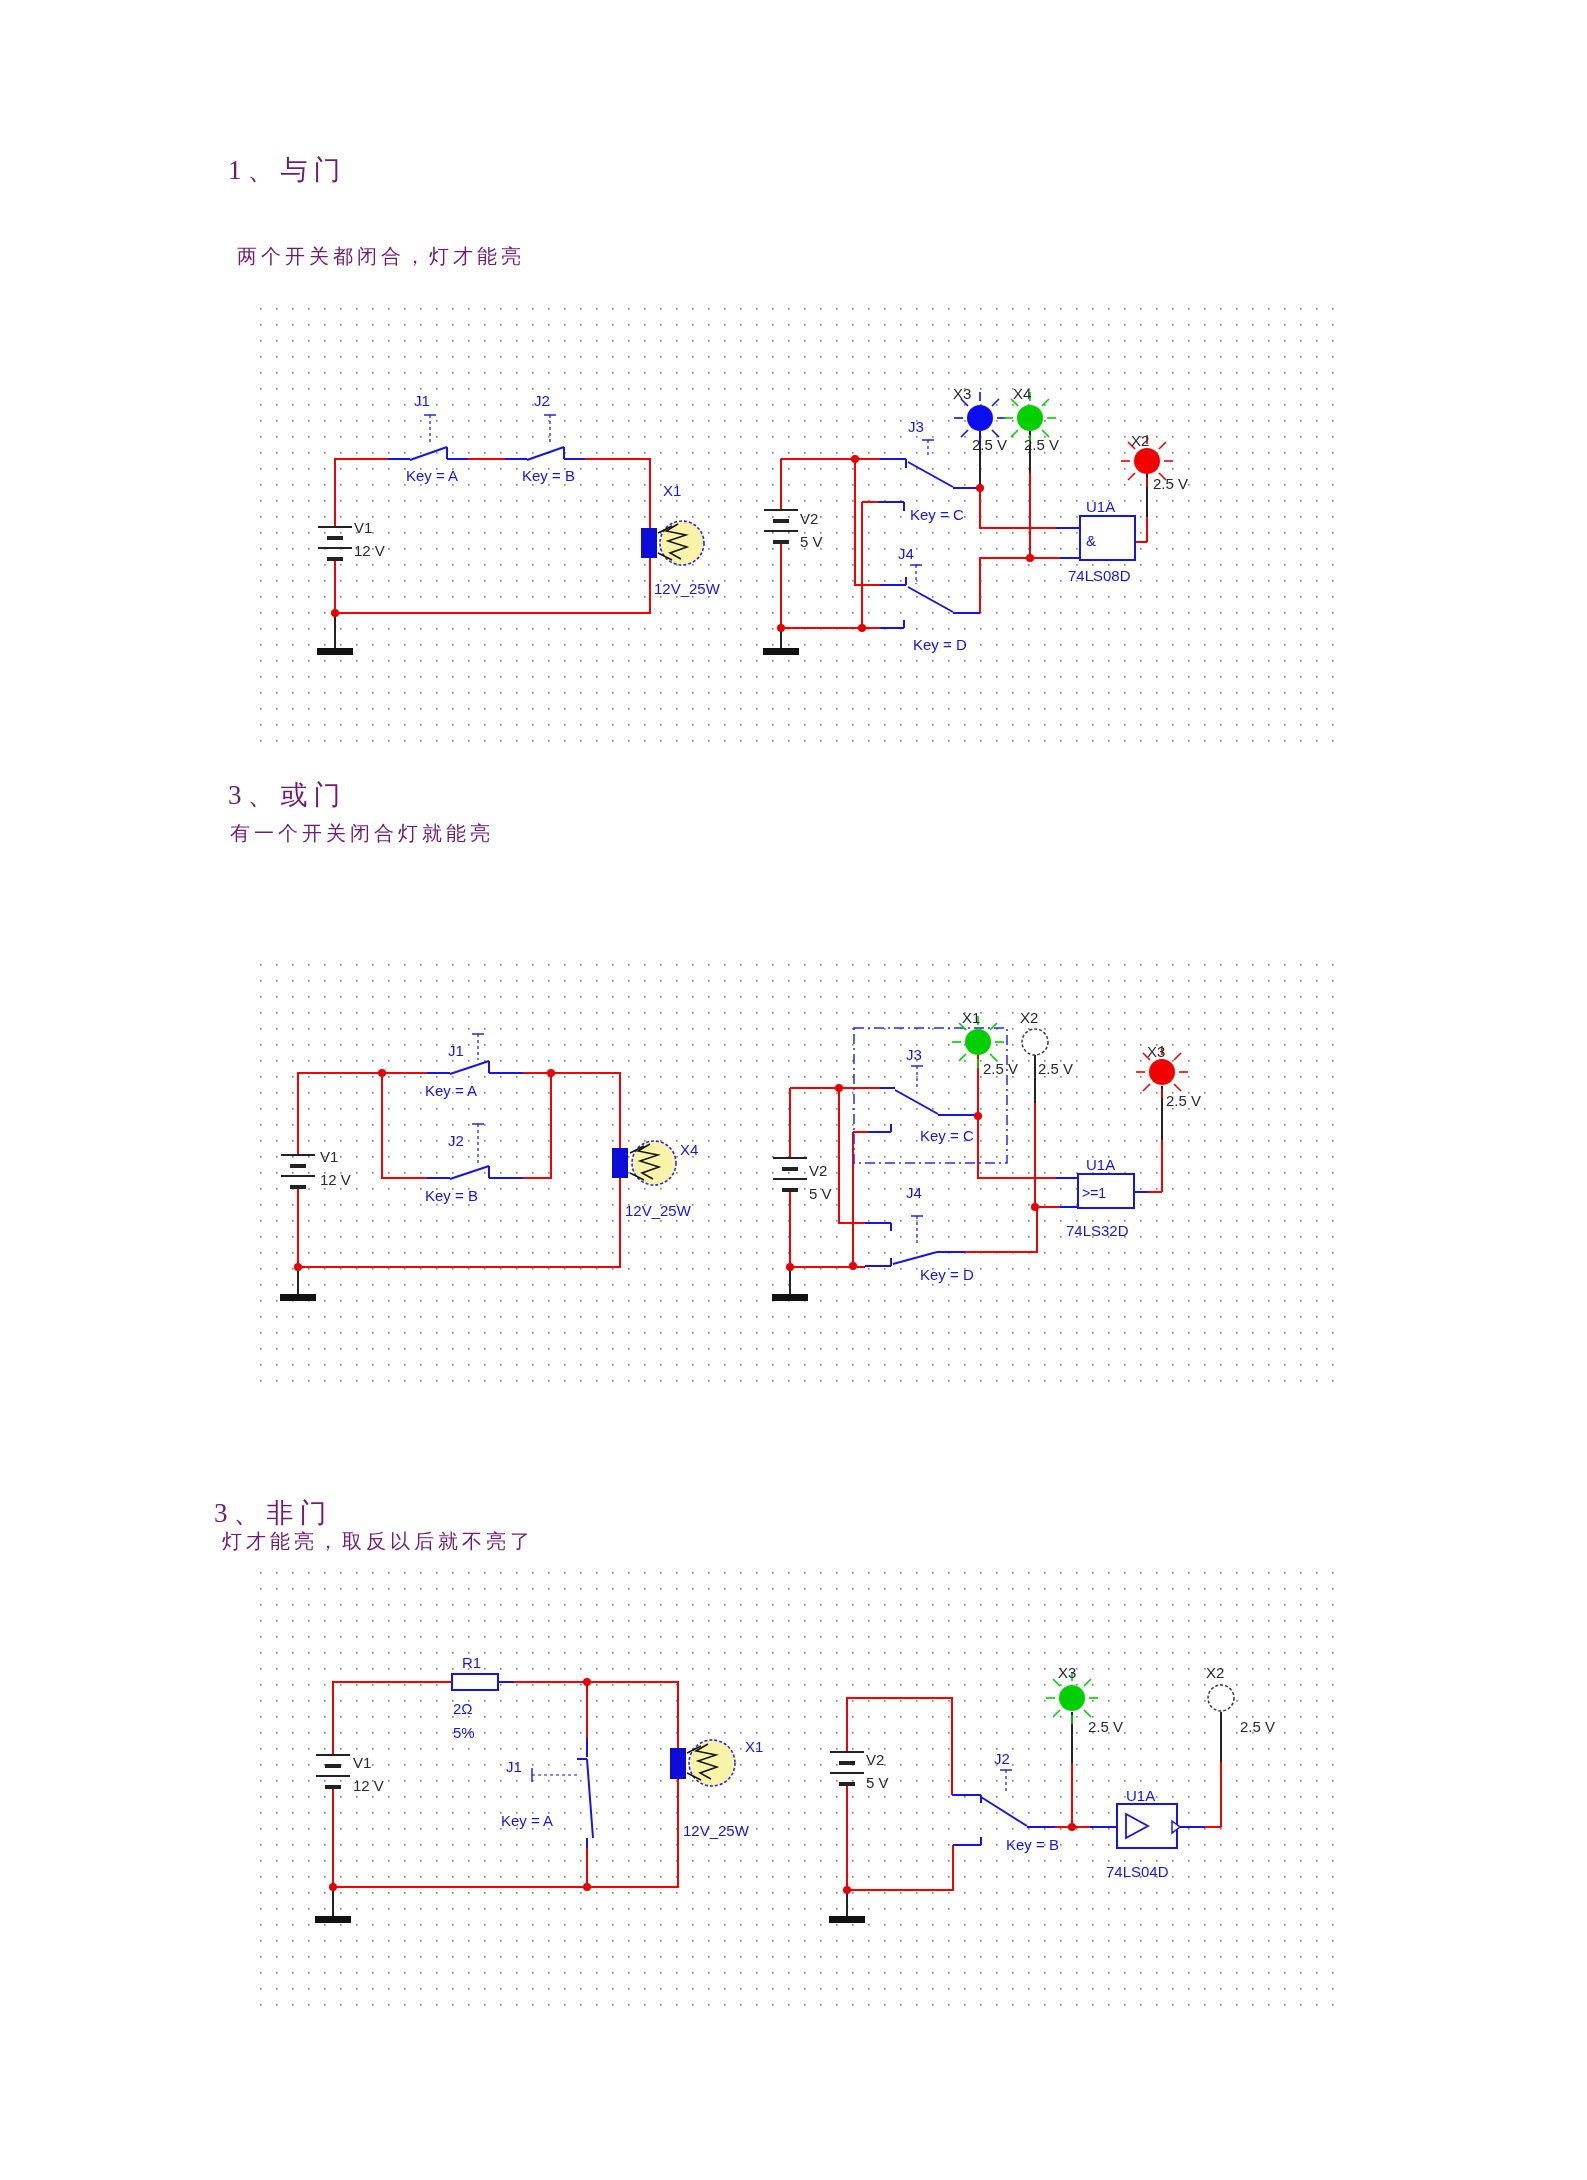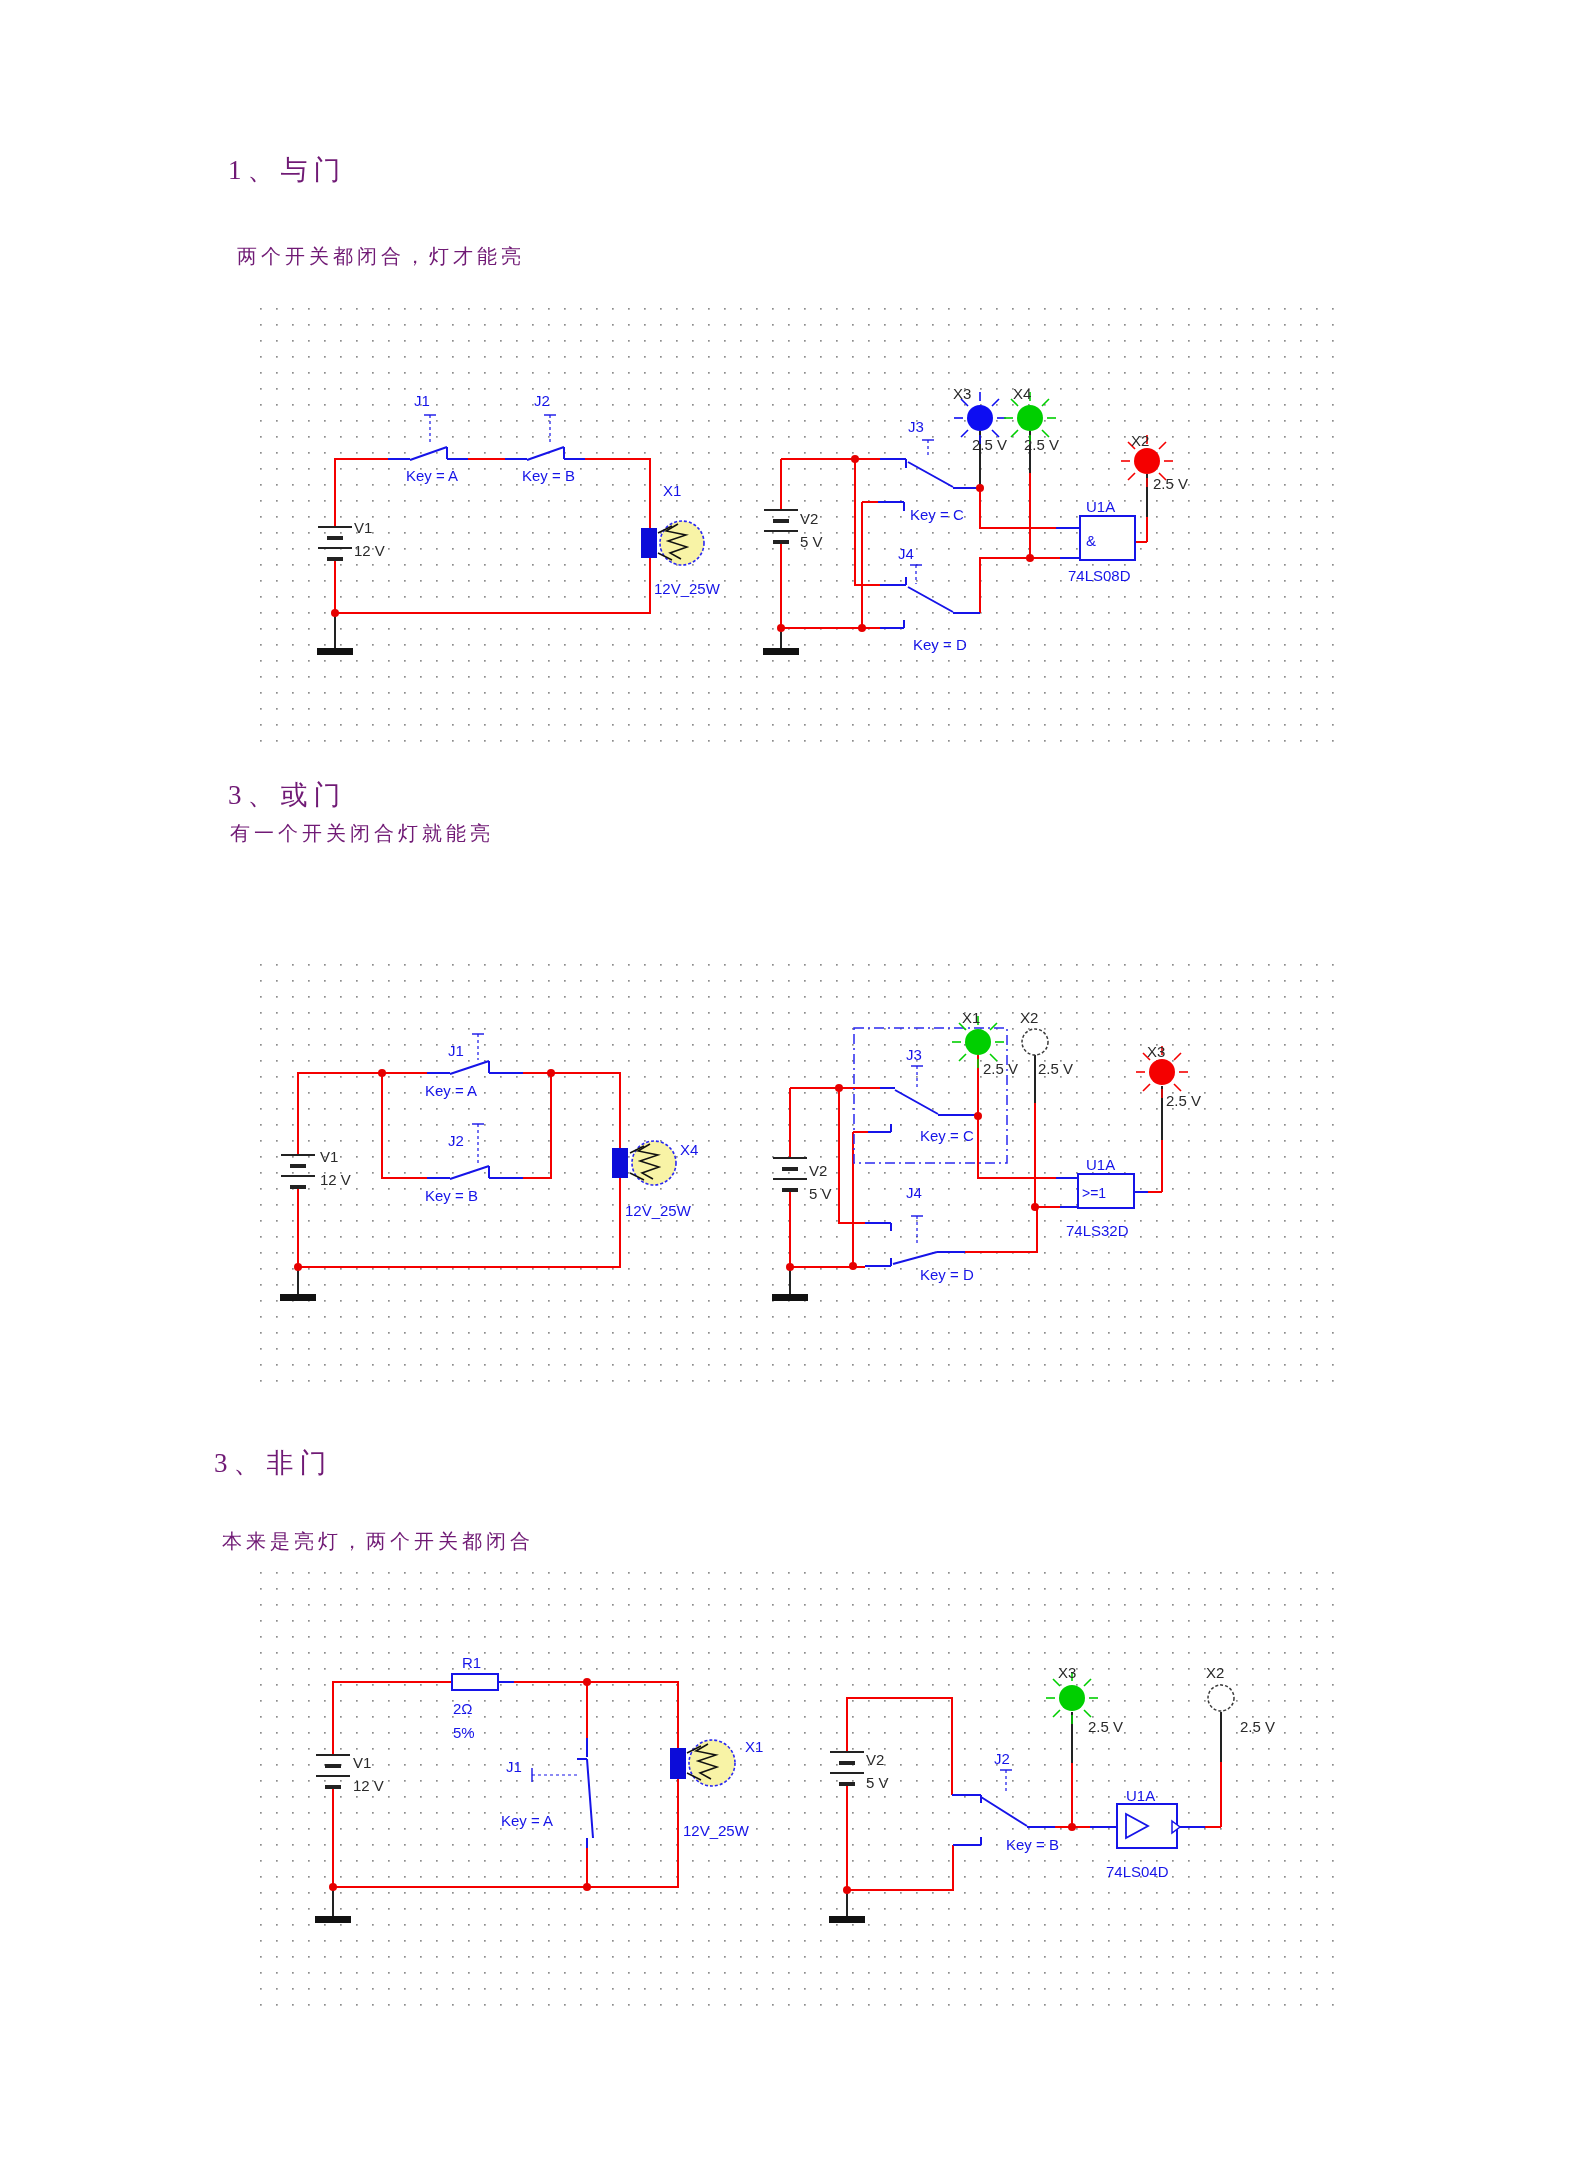--- a/index.html
+++ b/index.html
@@ -308,22 +308,22 @@
         <circle class="dot" cx="551" cy="1073" r="4"></circle>
       <circle class="dot" cx="298" cy="1267" r="4"></circle>
         <circle class="dot" cx="839" cy="1088" r="4"></circle>
       <circle class="dot" cx="978" cy="1116" r="4"></circle>
         <circle class="dot" cx="1035" cy="1207" r="4"></circle>
       <circle class="dot" cx="853" cy="1266" r="4"></circle>
         <circle class="dot" cx="790" cy="1267" r="4"></circle>
     </g>
   </svg>
 
-  <div class="zh h" style="left:214px;top:1445px">3、非门</div>
-  <div class="zh d" style="left:222px;top:1528px">本来是亮灯，两个开关都闭合</div>
+  <div class="zh h" style="left:214px;top:1495px">3、非门</div>
+  <div class="zh d" style="left:222px;top:1528px">灯才能亮，取反以后就不亮了</div>
 
   <svg class="circ" style="left:247px;top:1562px" width="1093" height="458" viewBox="247 1562 1093 458">
     <defs>
       <pattern id="dots3" width="16" height="16" patternUnits="userSpaceOnUse">
         <rect width="16" height="16" fill="#ffffff"></rect>
           <rect x="4" y="4" width="1.7" height="1.7" fill="#8c8c8c"></rect>
       </pattern>
     </defs>
     <rect x="247" y="1562" width="1093" height="458" fill="url(#dots3)"></rect>
 

